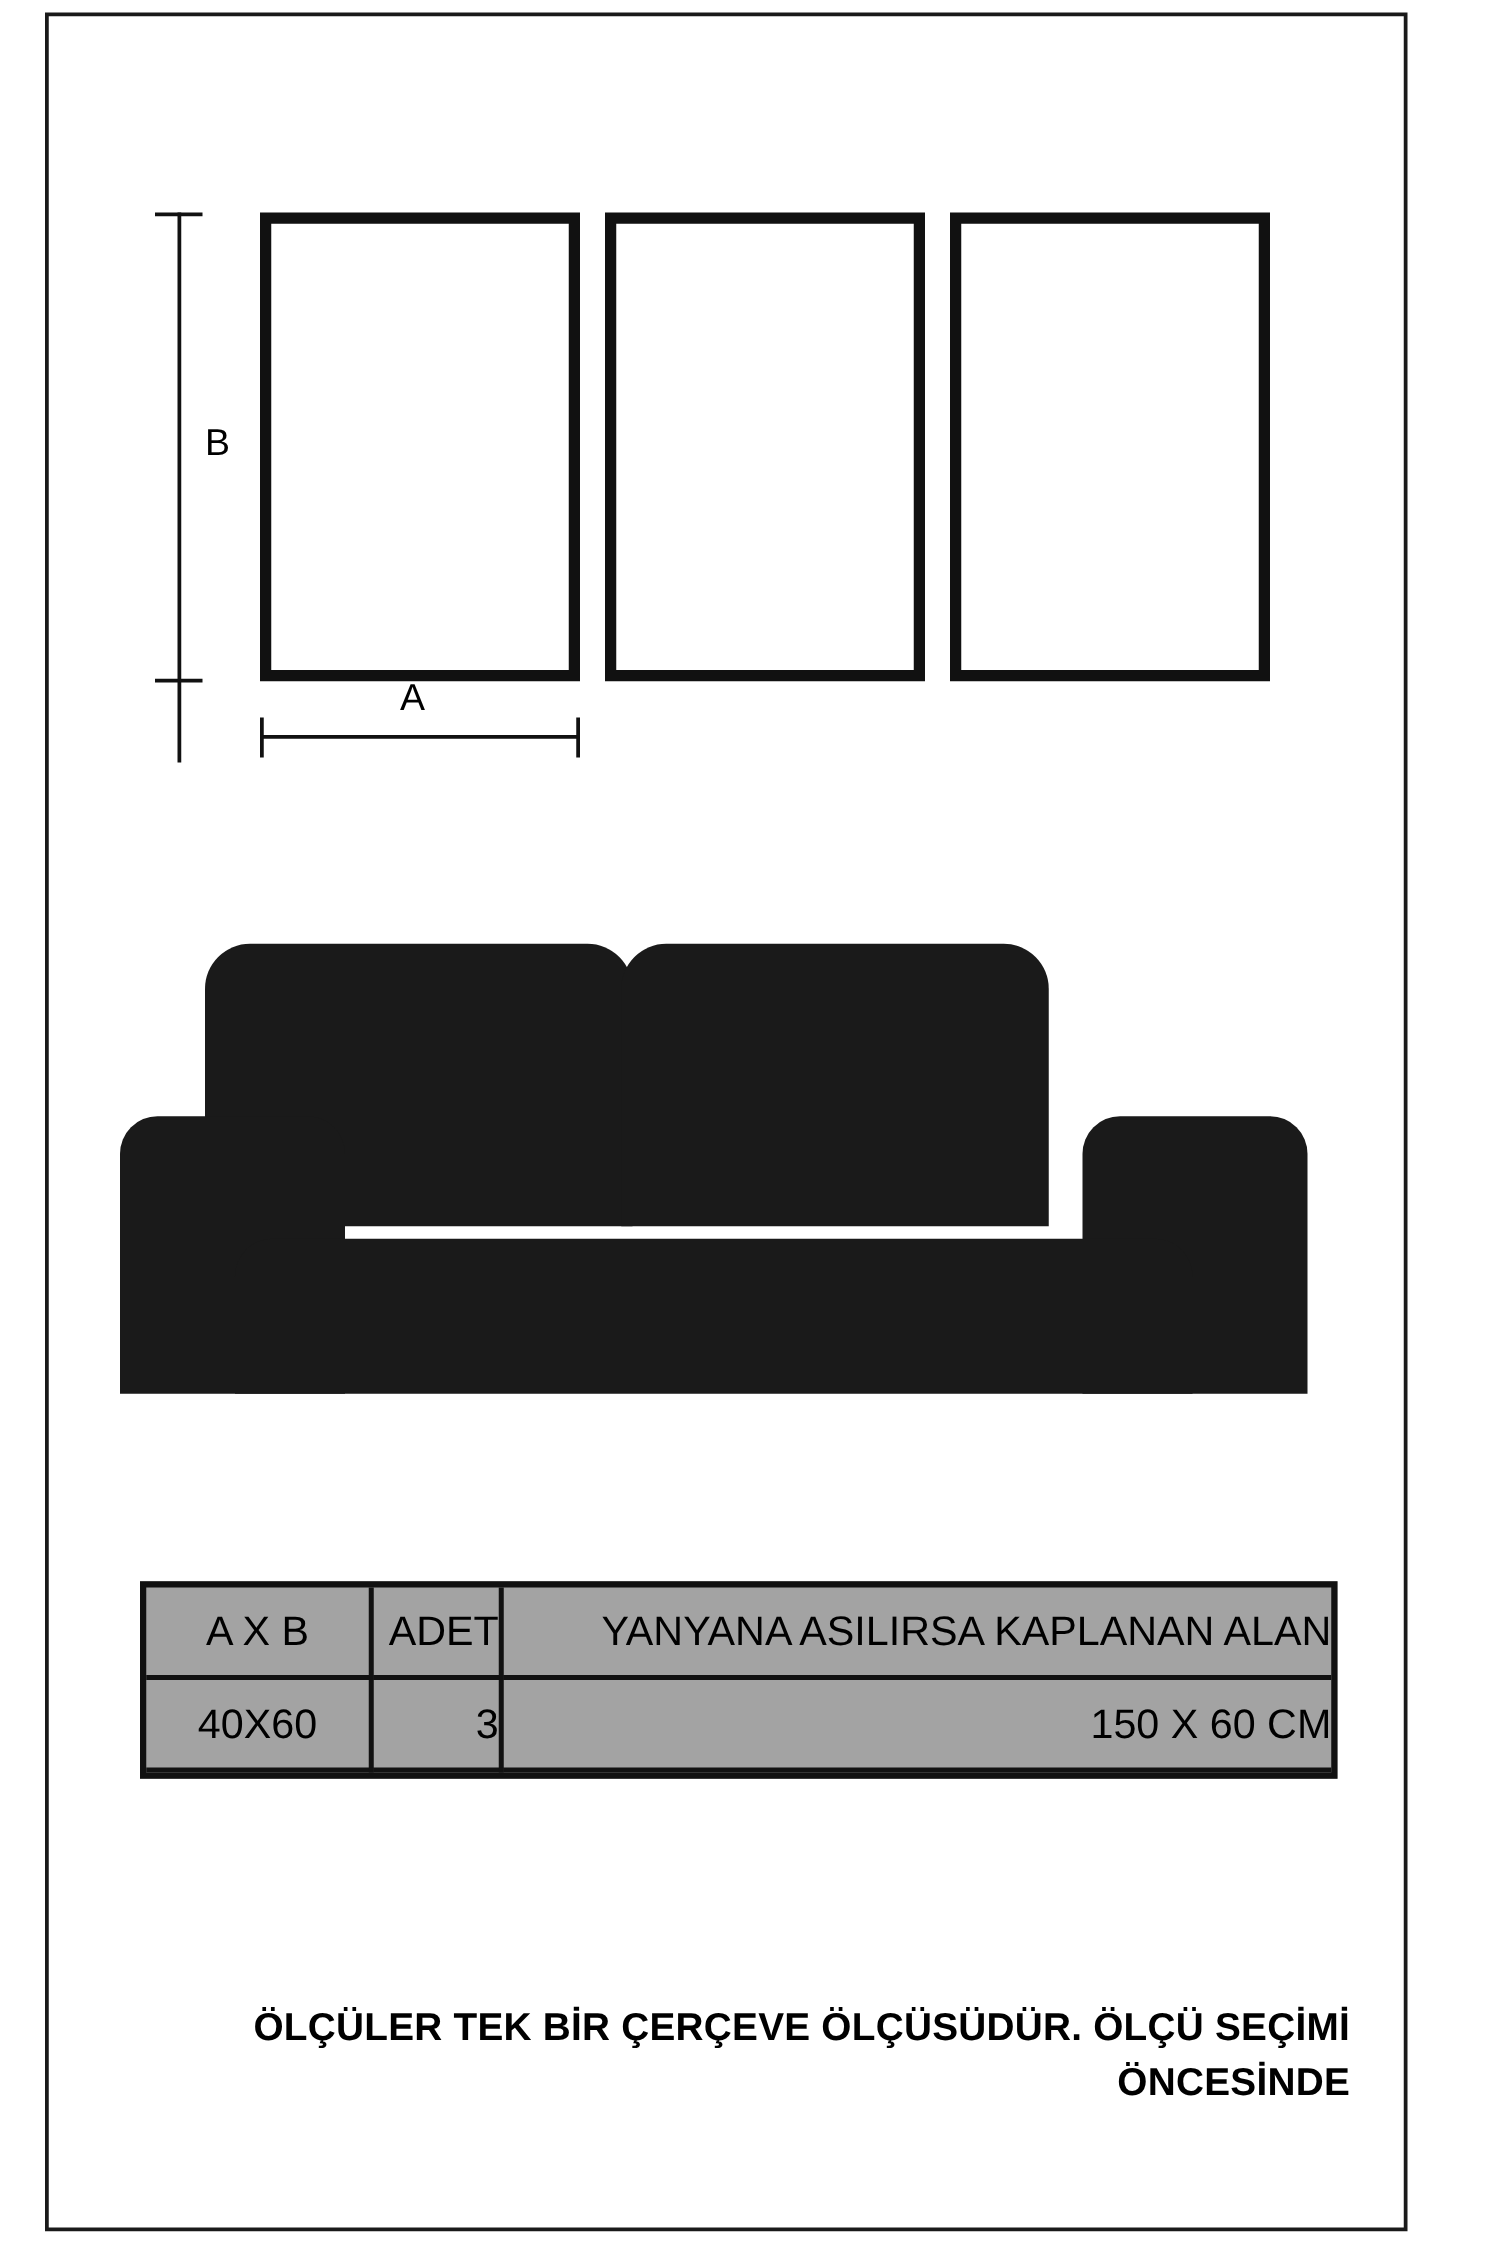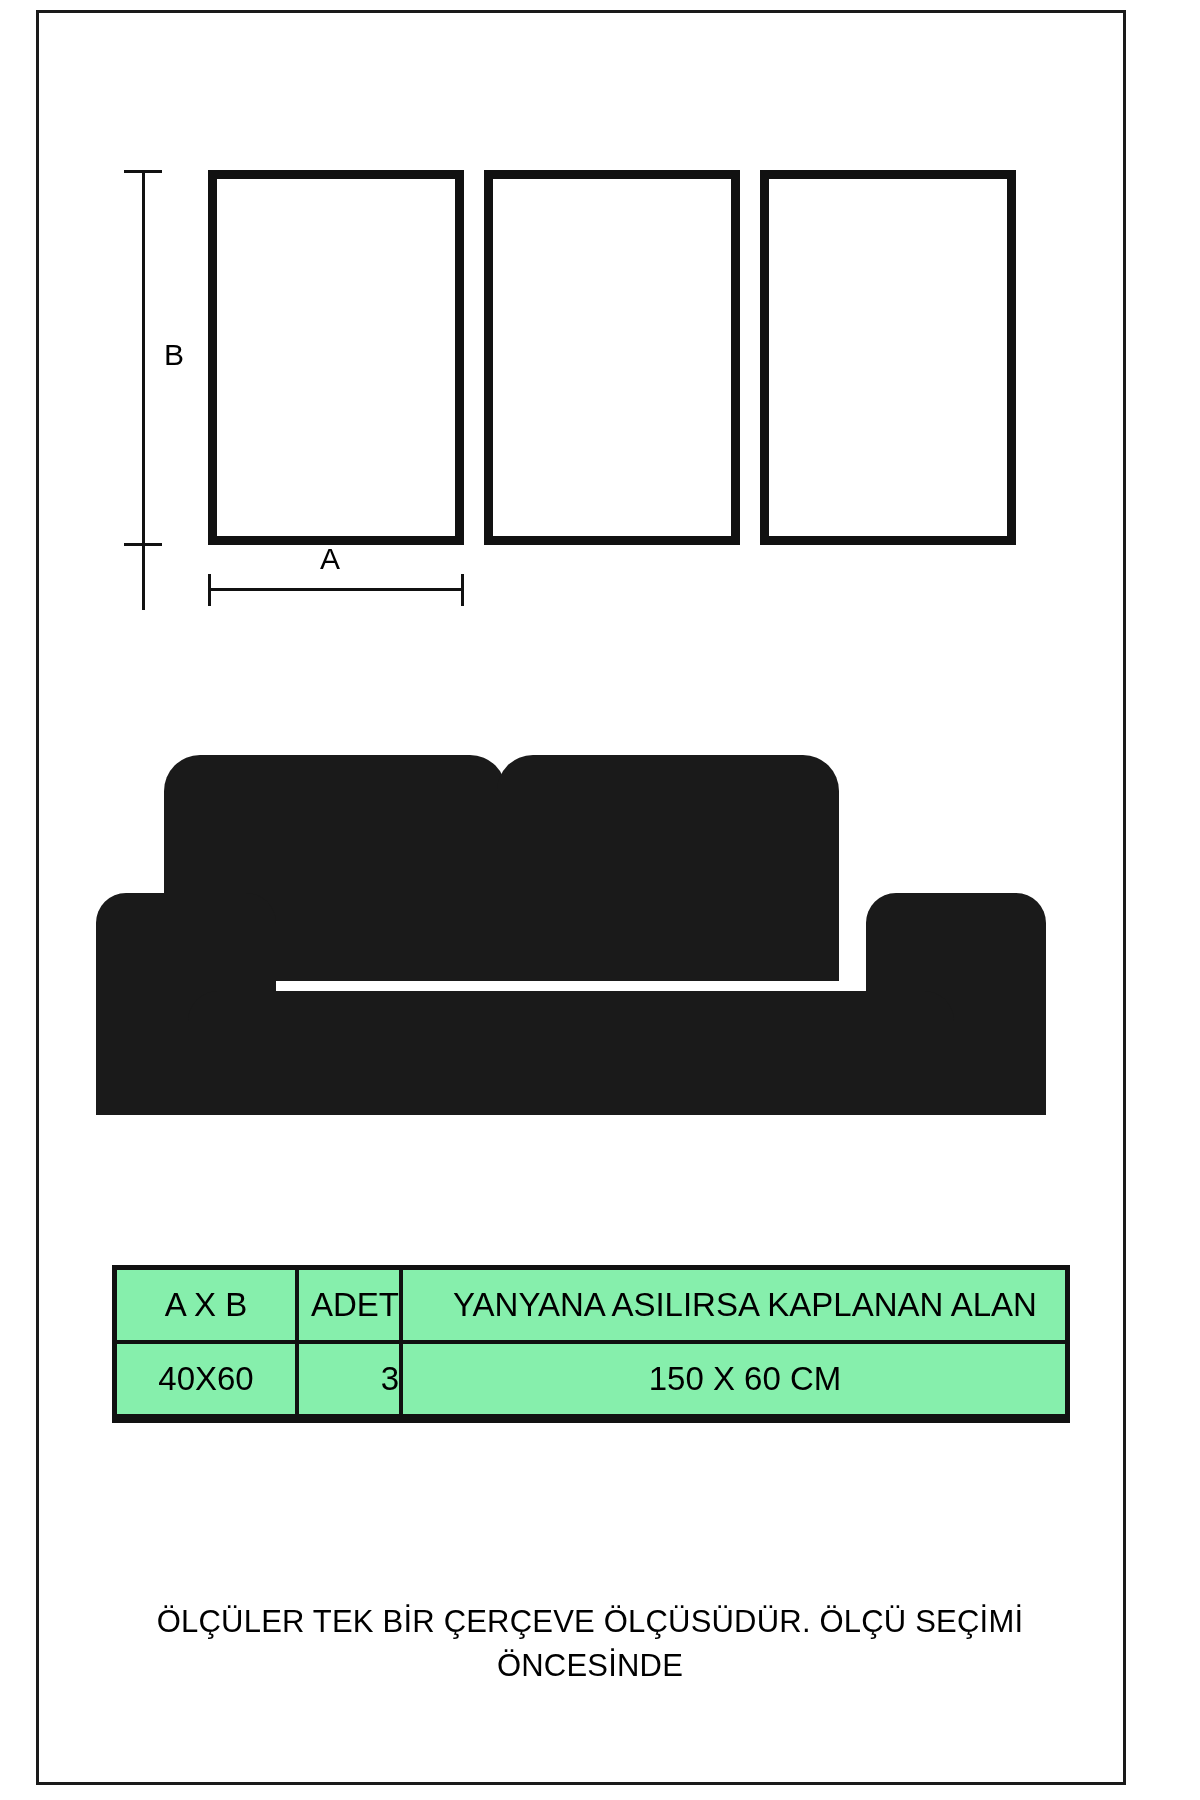--- a/index.html
+++ b/index.html
@@ -115,21 +115,21 @@
   .sofa-svg { display: block; }
 
   
   .table-wrap {
     position: absolute;
     left: 112px;
     top: 1265px;
     width: 958px;
     border: 5px solid #111111;
     box-sizing: border-box;
-    background: #86efac;
+    background: #a3a3a3;
   }
   table.sizes {
     width: 100%;
     border-collapse: collapse;
     font-size: 33px;
   }
   table.sizes th, table.sizes td {
     padding: 0;
     height: 70px;
     vertical-align: middle;
@@ -139,21 +139,21 @@
     width: 178px;
     text-align: center;
     border-right: 4px solid #111111;
   }
   table.sizes .c-adet {
     width: 100px;
     text-align: right;
     border-right: 4px solid #111111;
   }
   table.sizes .c-alan {
-    text-align: center;
+    text-align: right;
     padding-left: 22px;
   }
   table.sizes tr.head .c-ab,
   table.sizes tr.head .c-adet,
   table.sizes tr.head .c-alan {
     border-bottom: 4px solid #111111;
   }
   table.sizes tr.row1 .c-ab,
   table.sizes tr.row1 .c-adet,
   table.sizes tr.row1 .c-alan {
@@ -166,24 +166,25 @@
   }
   
   table.sizes tr.head .c-ab { border-bottom-color: #111111; }
 
   
   .note {
     position: absolute;
     left: 100px;
     top: 1600px;
     width: 980px;
-    text-align: center;
+    text-align: right;
     font-size: 31px;
     line-height: 44px;
     letter-spacing: 0.2px;
+    font-weight: bold;
   }
 </style>
 </head>
 <body>
 
 <div class="page">
 
   <div class="frame-border"></div>
 
   <div class="frames-area">

